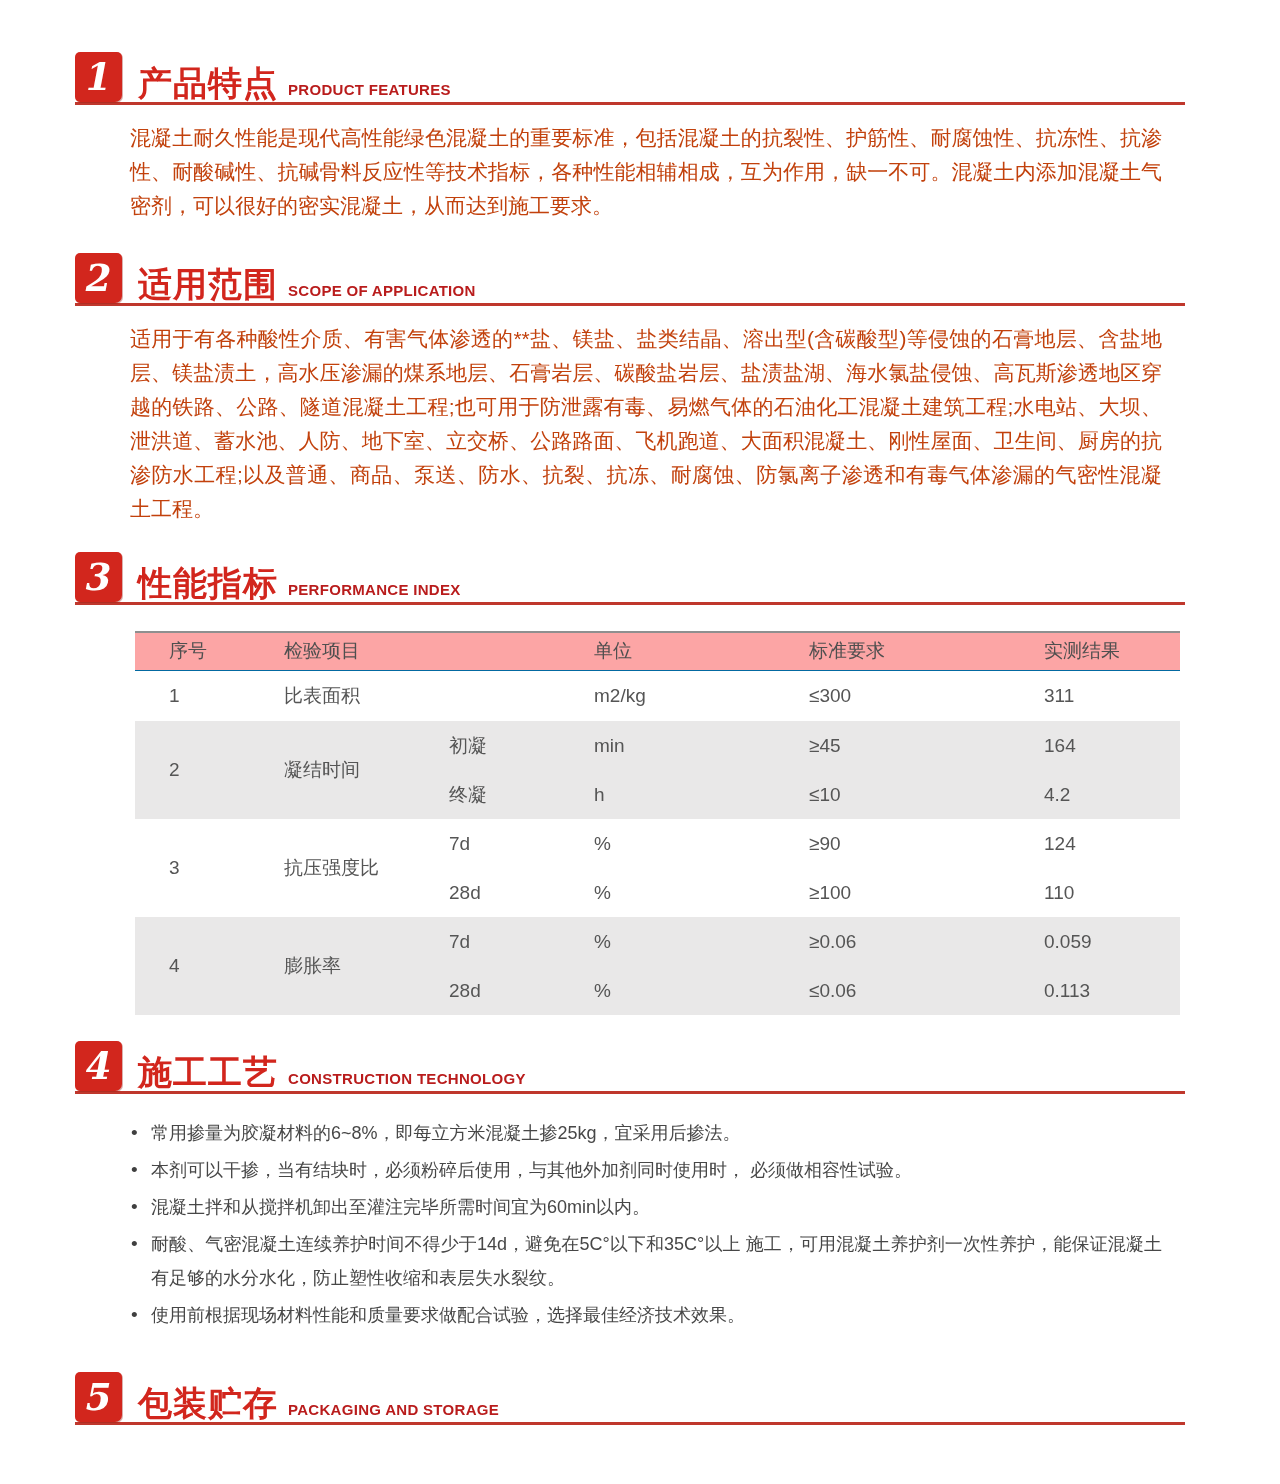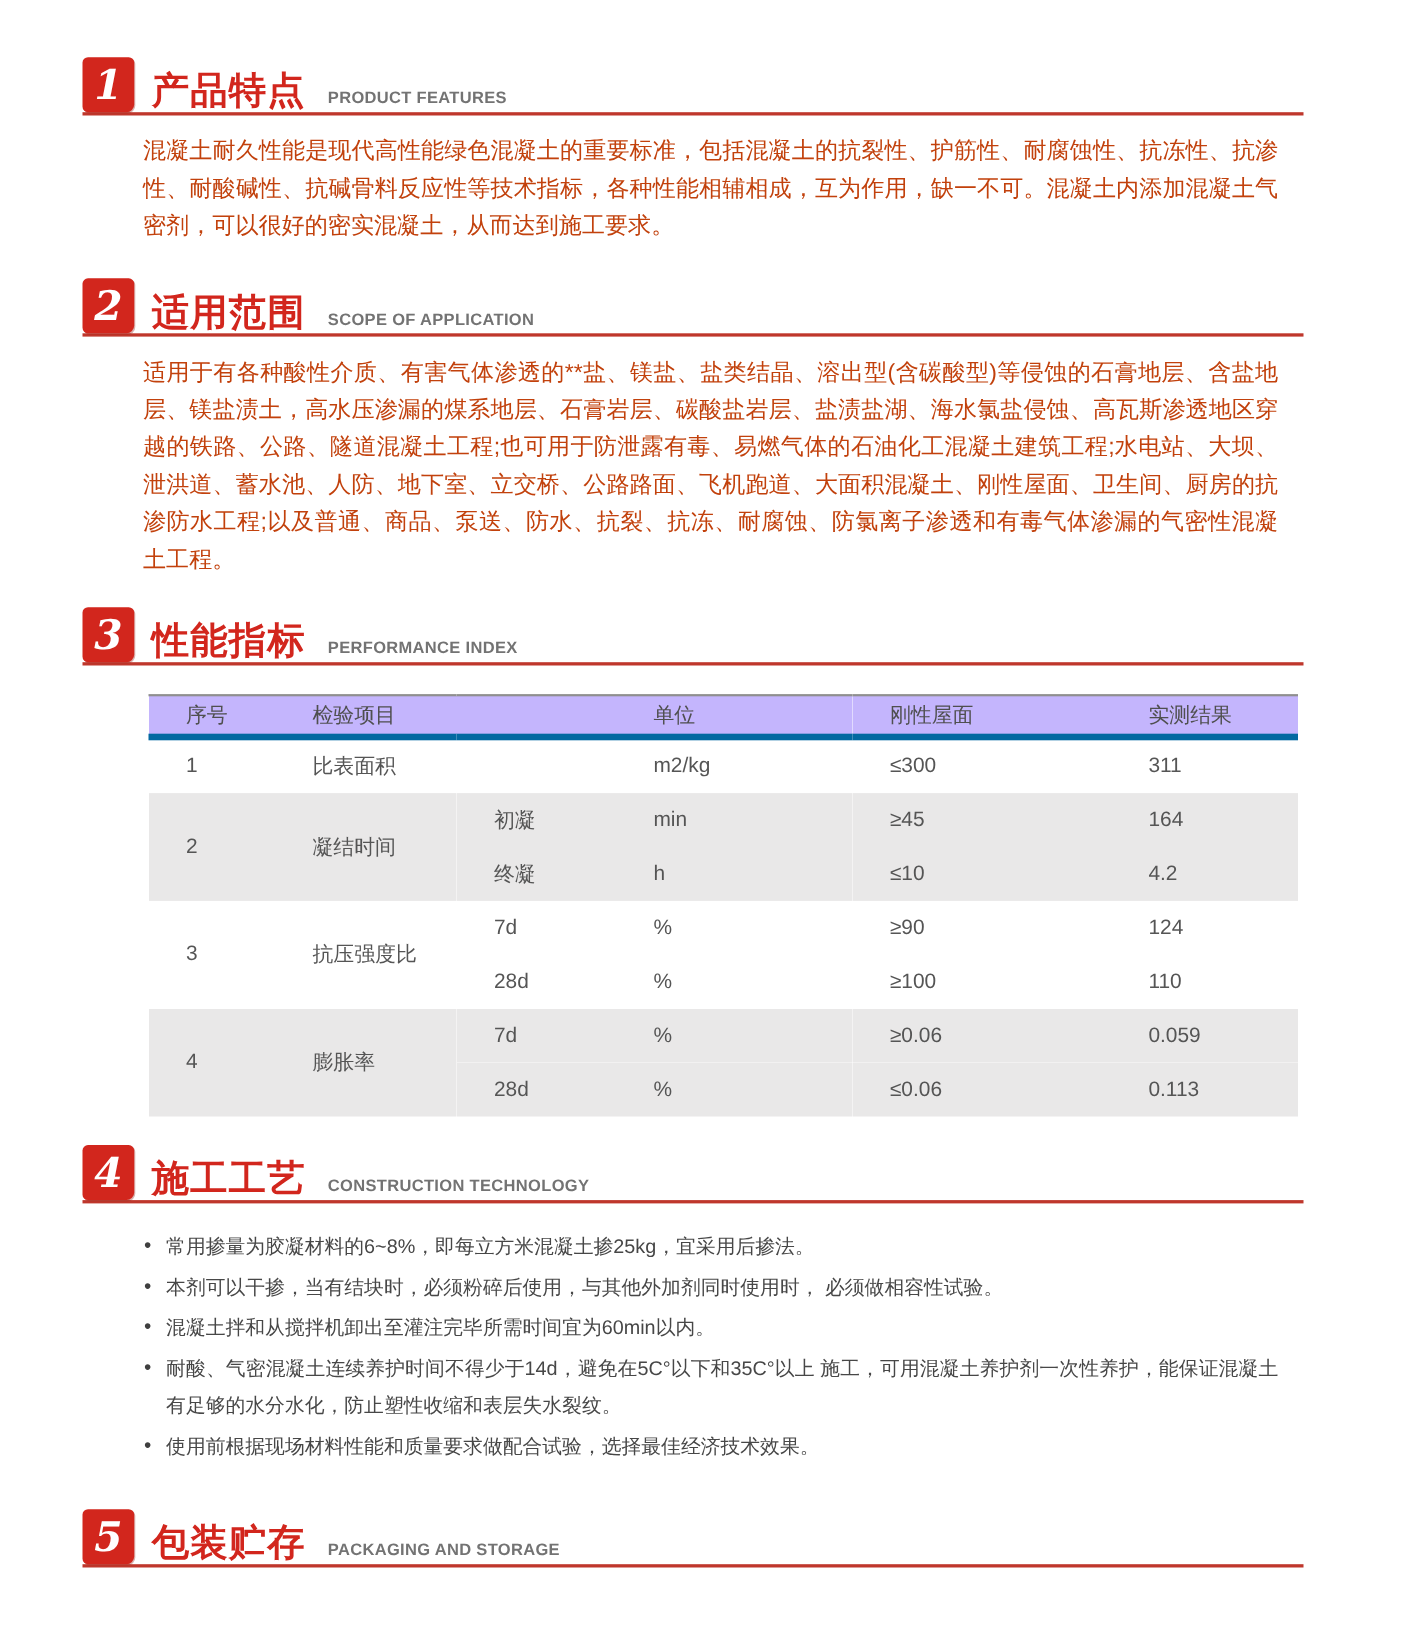--- a/index.html
+++ b/index.html
@@ -24,22 +24,22 @@
     font-family:"DejaVu Serif","Liberation Serif",serif;
     display:flex;align-items:center;justify-content:center;
     box-shadow:1px 1px 0 rgba(150,30,20,.35);
   }
   .sec-title{
     margin:0 0 0 16px;padding-bottom:2px;
     color:#d2261d;font-size:34px;font-weight:bold;line-height:1;
     letter-spacing:1px;
   }
   .sec-sub{
-    color:#737373;font-size:15px;font-weight:bold;
-    margin-left:20px;padding-bottom:4px;letter-spacing:.3px;
+    color:#b91c1c;font-size:15px;font-weight:bold;
+    margin-left:10px;padding-bottom:4px;letter-spacing:.3px;
     white-space:nowrap;
   }
 
   
   .para{
     margin:16px 23px 0 55px;
     font-size:21px;line-height:34px;
     text-align:justify;color:#c2410c;
   }
   .gap-s1{margin-bottom:30px;}
@@ -59,23 +59,23 @@
     width:1045px;table-layout:fixed;
     border-collapse:collapse;
     font-size:19px;color:#555555;
   }
   .perf-table th,.perf-table td{
     font-weight:normal;text-align:left;
     padding:0 6px 0 34px;vertical-align:middle;
     white-space:nowrap;overflow:hidden;
   }
   .perf-table thead tr{
-    height:38px;background:#c4b5fd;
+    height:38px;background:#fca5a5;
     border-top:2px solid #8f8f8f;
-    border-bottom:6px solid #0369a1;
+    border-bottom:1px solid #0369a1;
   }
   .perf-table thead th{color:#4f4f4f;}
   .perf-table tbody tr{height:49px;}
   .perf-table tbody tr.first{height:51px;}
   tr.band-white{background:#ffffff;}
   tr.band-gray{background:#e9e8e8;}
 
   
   .bullets{
     list-style:none;margin:22px 23px 0 55px;padding:0;
@@ -127,21 +127,21 @@
           <col style="width:145px">
         <col style="width:215px">
           <col style="width:235px">
           <col style="width:170px">
       </colgroup>
       <thead>
         <tr>
           <th>序号</th>
           <th colspan="2">检验项目</th>
           <th>单位</th>
-          <th>刚性屋面</th>
+          <th>标准要求</th>
           <th>实测结果</th>
         </tr>
       </thead>
       <tbody>
         <tr class="band-white first">
           <td>1</td>
           <td colspan="2">比表面积</td>
           <td>m2/kg</td>
           <td>≤300</td>
           <td>311</td>

